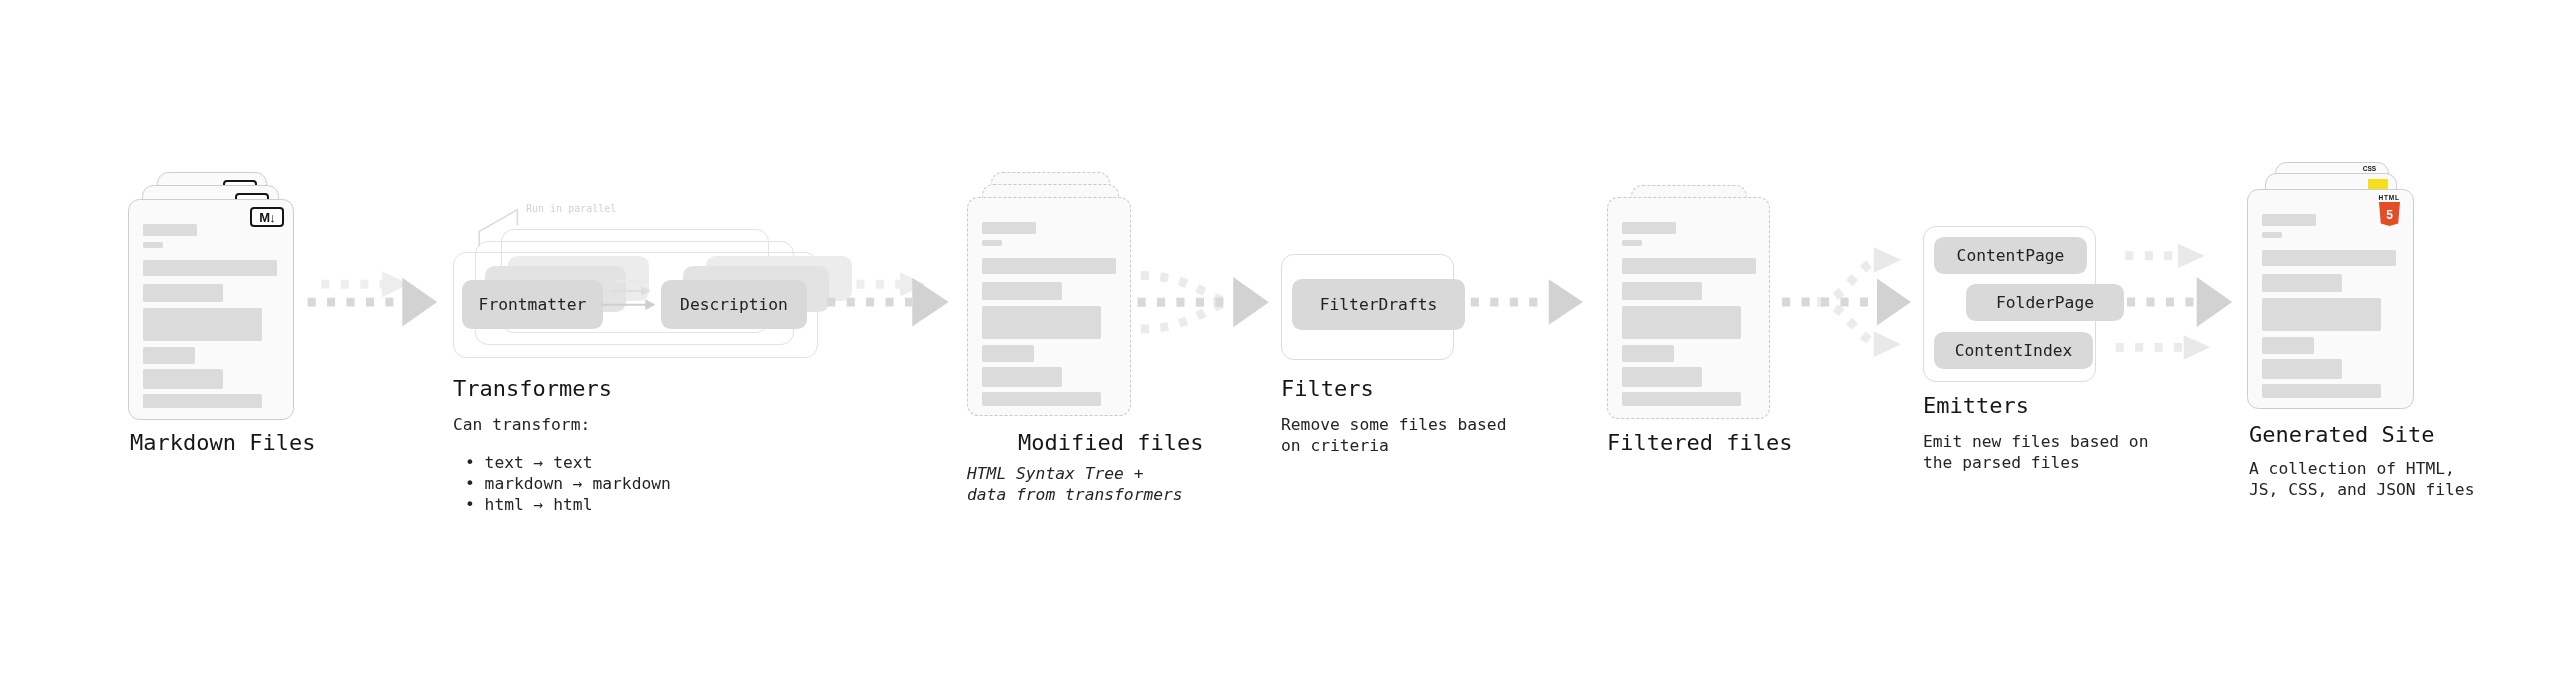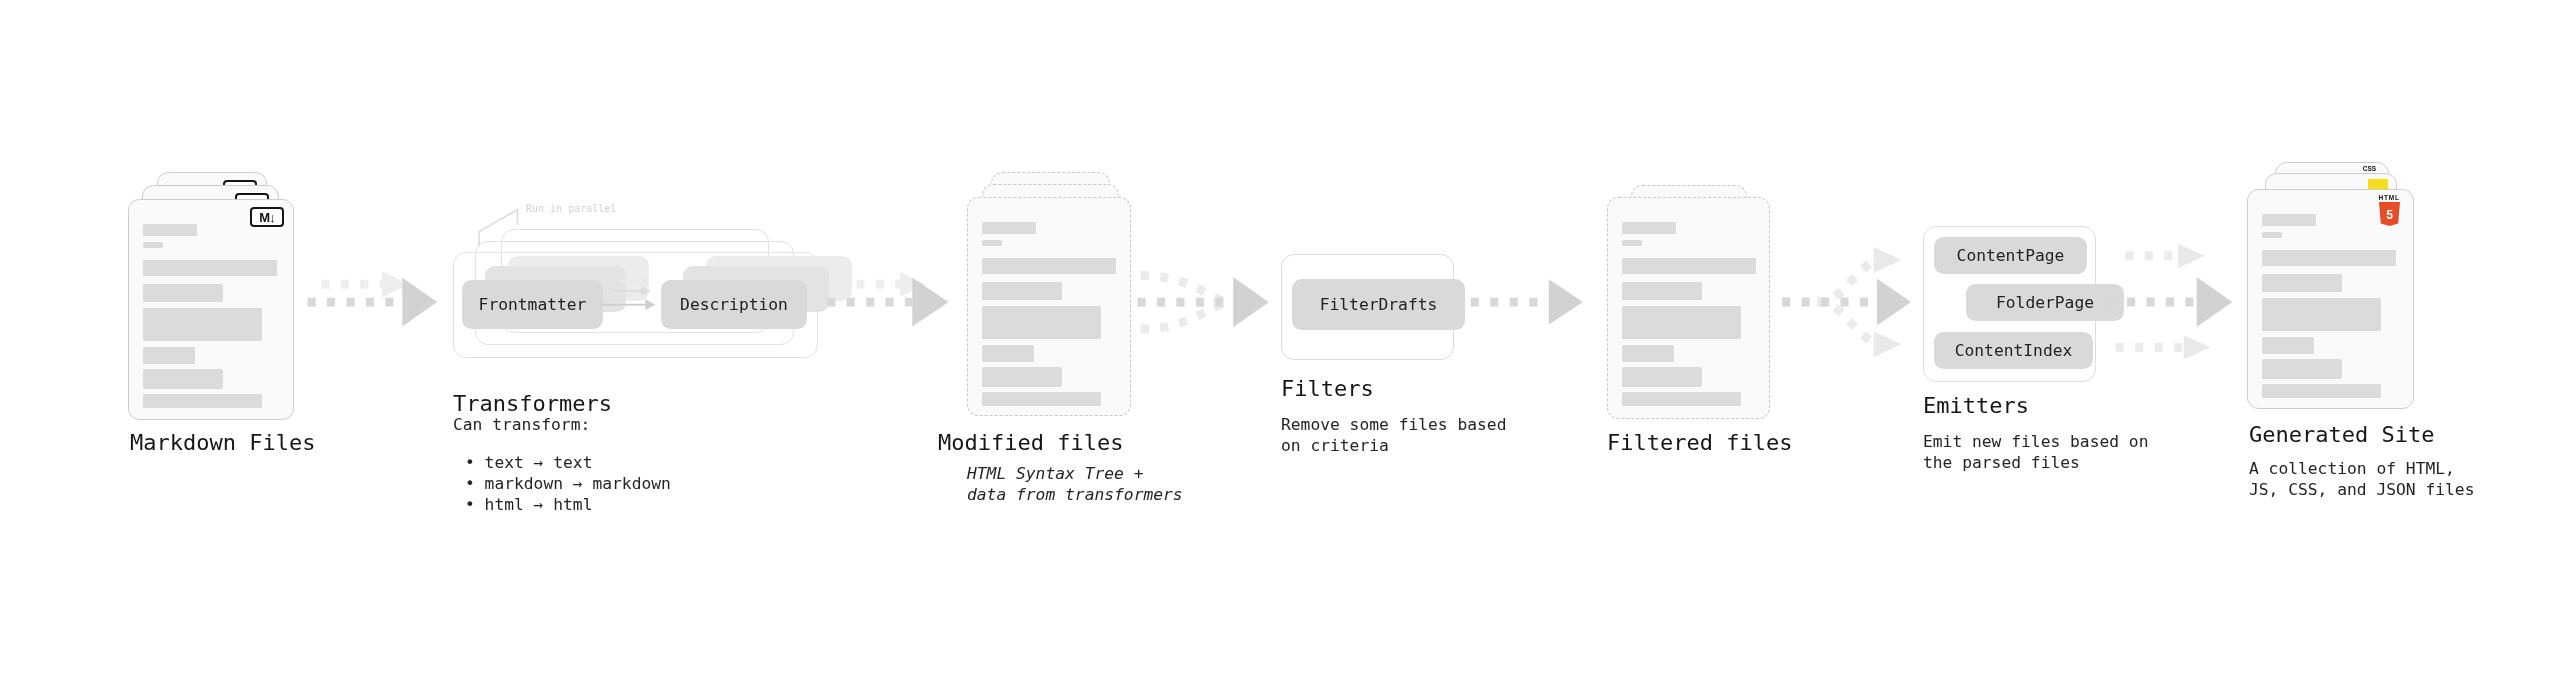--- a/index.html
+++ b/index.html
@@ -137,21 +137,21 @@
         <line class="thin-arrow" style="stroke:#cfcfcf;" x1="5" y1="45" x2="60" y2="45"></line>
         <polygon points="60,39 60,51 71,45"></polygon>
       </g>
     </svg>
 
     <svg class="arr" style="left:471px;top:203px;" width="57" height="49" viewBox="0 0 70 60">
       <polyline class="leader" points="10,53 10,35 57,8 57,27"></polyline>
     </svg>
     <div class="annotation" style="left:526px;top:203px;">Run in parallel</div>
 
-    <div class="sec-title" style="left:453px;top:376px;margin-top:15px;">Transformers</div>
+    <div class="sec-title" style="left:453px;top:376px;">Transformers</div>
     <div class="sec-desc" style="left:453px;top:414px;">Can transform:</div>
     <div class="bullets" style="left:465px;top:439px;margin-top:13px;"><span>• text → text</span><br><span>• markdown → markdown</span><br><span>• html → html</span></div>
   </div>
 
   <svg class="arr" style="left:819px;top:260px;" width="146" height="85" viewBox="0 0 180 105">
     <g opacity="0.8">
       <line class="dash-light" x1="22" y1="30" x2="100" y2="30"></line>
       <polygon class="head-light" points="100,15 100,45 131,30"></polygon>
     </g>
     <line class="dash-dark" x1="10" y1="52" x2="115" y2="52"></line>
@@ -166,21 +166,21 @@
         <div class="bar bt"></div>
         <div class="bar bs"></div>
         <div class="bar b1"></div>
         <div class="bar b2"></div>
         <div class="bar b3"></div>
         <div class="bar b4"></div>
         <div class="bar b5"></div>
         <div class="bar b6"></div>
       </div>
     </div>
-    <div class="sec-title" style="left:938px;top:430px;text-align:right;">Modified files</div>
+    <div class="sec-title" style="left:1018px;top:430px;text-align:right;">Modified files</div>
     <div class="sec-desc" style="left:967px;top:463px;font-style:italic;">HTML Syntax Tree +
 data from transformers</div>
   </div>
 
   <svg class="arr" style="left:1131px;top:254px;" width="150" height="98" viewBox="0 0 185 120">
     <path class="dash-light" d="M12,26 C60,26 82,43 112,57"></path>
     <path class="dash-light" d="M12,92 C60,92 82,75 112,61"></path>
     <line class="dash-dark" x1="8" y1="59" x2="118" y2="59"></line>
     <polygon class="head-dark" points="126,28 126,90 170,59"></polygon>
   </svg>

